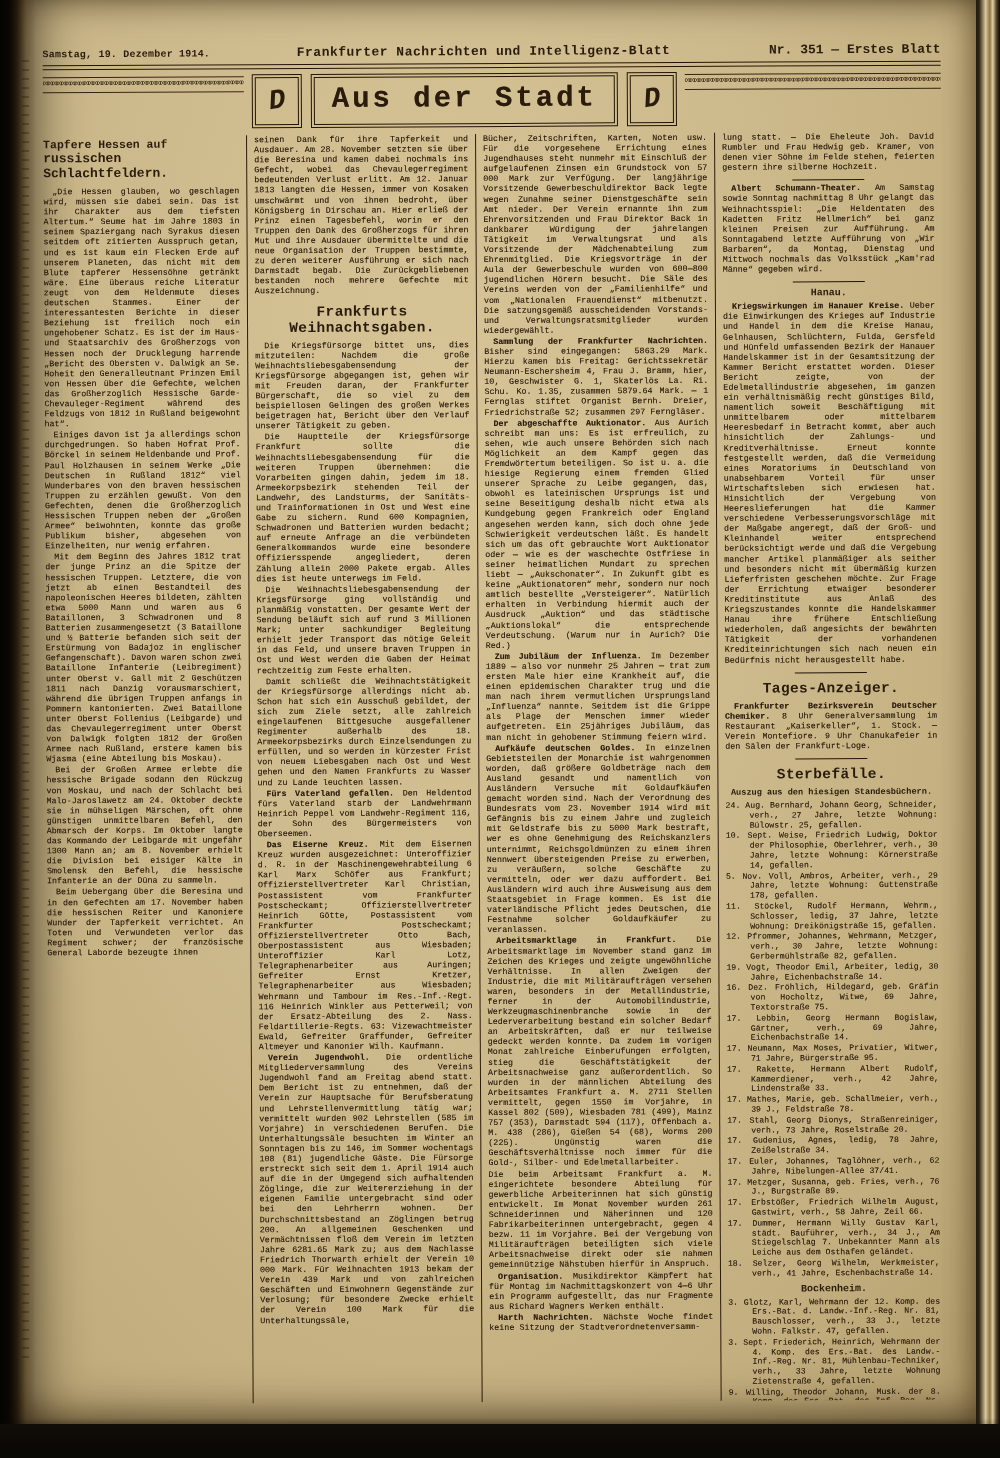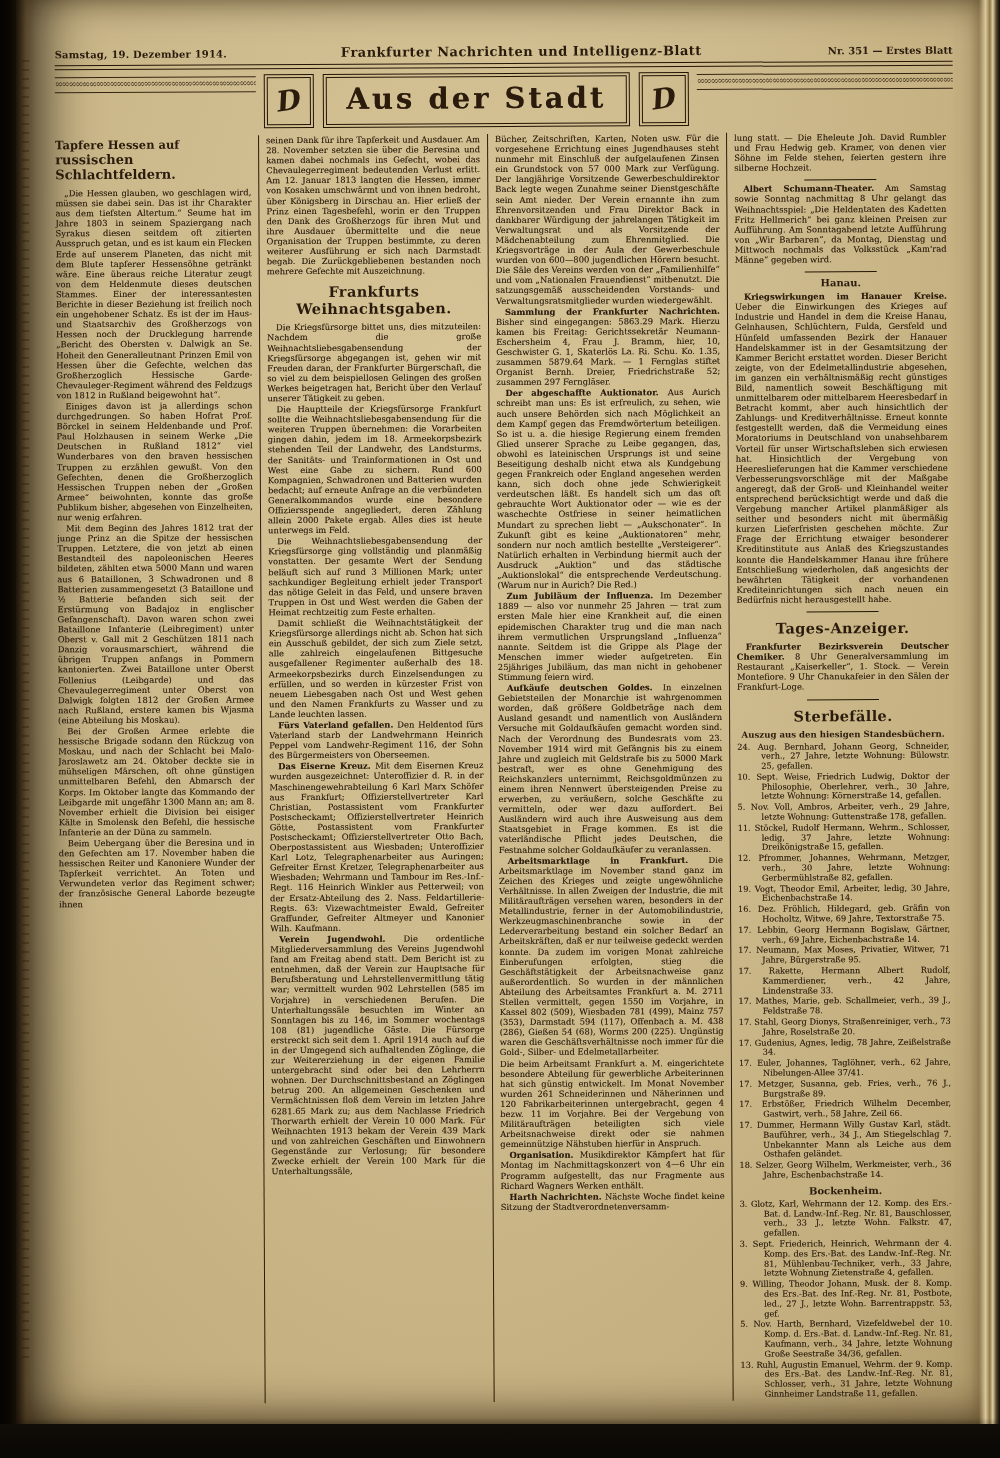--- a/index.html
+++ b/index.html
@@ -1,36 +1,36 @@
 <!DOCTYPE html>
 <html><head>
 <meta charset="utf-8">
 <style>
   html,body{margin:0;padding:0;background:#0b0906;}
   .stage{position:relative;width:1000px;height:1458px;background:#120e08;overflow:hidden;
          font-family:"DejaVu Serif","Liberation Serif",serif;}
-  .page{position:absolute;left:16px;top:0;width:972px;height:1424px;color:#2a1b0c;
+  .page{position:absolute;left:4px;top:0;width:972px;height:1424px;color:#2a1b0c;
         background:radial-gradient(ellipse at 45% 28%,#d6c497 0%,#cdba8c 45%,#c2ae7e 78%,#b29d6d 100%);
         box-shadow:inset 44px 0 55px -22px rgba(18,11,4,.85),
                    inset -16px 0 28px -10px rgba(70,50,20,.45),
                    inset 0 -28px 45px -20px rgba(60,40,15,.55),
-                   inset 0 18px 30px -18px rgba(90,70,35,.35);}
+                   inset 0 18px 30px -18px rgba(90,70,35,.35);font-family:Liberation Mono, monospace;}
   .page-inner{transform:rotate(-0.3deg);padding:44px 32px 0 42px;}
   .spine{position:absolute;left:0;top:0;width:36px;height:1424px;
          background:linear-gradient(90deg,#050302 0,#0a0603 9px,rgba(28,18,7,.85) 17px,rgba(84,62,30,.4) 26px,rgba(0,0,0,0) 36px);}
   .spine::after{content:"";position:absolute;left:22px;top:60px;width:7px;height:1300px;opacity:.45;
          background:repeating-linear-gradient(180deg,rgba(38,23,9,.75) 0 2px,transparent 2px 9px);}
   .edge-right{position:absolute;right:0;top:0;width:30px;height:1424px;
          background:linear-gradient(90deg,rgba(0,0,0,0) 0,rgba(120,95,55,.25) 30%,#d9c89c 52%,#8f7848 66%,#e0d0a4 76%,#55432a 88%,#0b0906 100%);}
   .bottom-shadow{position:absolute;left:0;bottom:0;width:1000px;height:40px;background:linear-gradient(180deg,rgba(10,7,4,0),#0b0906 75%);}
 
   .masthead{display:flex;justify-content:space-between;align-items:baseline;font-weight:bold;}
   .masthead .m-date{font-size:10px;letter-spacing:.2px;}
   .masthead .m-title{font-size:13px;letter-spacing:.5px;}
-  .masthead .m-issue{font-size:10px;margin-left:12px;}
+  .masthead .m-issue{font-size:13px;margin-left:12px;}
   .double-rule{height:3px;border-top:1.6px solid #241505;border-bottom:1px solid #241505;margin-top:4px;}
 
   .banner-row{display:flex;margin-top:5px;height:54px;}
   .banner-cell-left{width:201px;flex:none;}
   .banner-cell-mid{flex:1;display:flex;margin:0 8px;}
   .banner-cell-right{width:256px;flex:none;}
   .chain{height:14px;margin-top:2px;border-top:1px solid #241505;border-bottom:1px solid #241505;
          overflow:hidden;white-space:nowrap;font-size:10px;line-height:12px;letter-spacing:-1.5px;
          color:#2a1b0c;opacity:.9;}
   .dbox{border:1px solid #241505;display:flex;}
@@ -159,23 +159,23 @@
               <div class="death-item">19. Vogt, Theodor Emil, Arbeiter, ledig, 30 Jahre, Eichenbachstraße 14.</div>
               <div class="death-item">16. Dez. Fröhlich, Hildegard, geb. Gräfin von Hocholtz, Witwe, 69 Jahre, Textorstraße 75.</div>
               <div class="death-item">17. Lebbin, Georg Hermann Bogislaw, Gärtner, verh., 69 Jahre, Eichenbachstraße 14.</div>
               <div class="death-item">17. Neumann, Max Moses, Privatier, Witwer, 71 Jahre, Bürgerstraße 95.</div>
               <div class="death-item">17. Rakette, Hermann Albert Rudolf, Kammerdiener, verh., 42 Jahre, Lindenstraße 33.</div>
               <div class="death-item">17. Mathes, Marie, geb. Schallmeier, verh., 39 J., Feldstraße 78.</div>
               <div class="death-item">17. Stahl, Georg Dionys, Straßenreiniger, verh., 73 Jahre, Roselstraße 20.</div>
               <div class="death-item">17. Gudenius, Agnes, ledig, 78 Jahre, Zeißelstraße 34.</div>
               <div class="death-item">17. Euler, Johannes, Taglöhner, verh., 62 Jahre, Nibelungen-Allee 37/41.</div>
               <div class="death-item">17. Metzger, Susanna, geb. Fries, verh., 76 J., Burgstraße 89.</div>
-              <div class="death-item">17. Erbstößer, Friedrich Wilhelm December, Gastwirt, verh., 58 Jahre, Zeil 66.</div>
+              <div class="death-item">17. Erbstößer, Friedrich Wilhelm August, Gastwirt, verh., 58 Jahre, Zeil 66.</div>
               <div class="death-item">17. Dummer, Hermann Willy Gustav Karl, städt. Bauführer, verh., 34 J., Am Stiegelschlag 7. Unbekannter Mann als Leiche aus dem Osthafen geländet.</div>
-              <div class="death-item">18. Selzer, Georg Wilhelm, Werkmeister, verh., 36 Jahre, Eschenbachstraße 14.</div>
+              <div class="death-item">18. Selzer, Georg Wilhelm, Werkmeister, verh., 41 Jahre, Eschenbachstraße 14.</div>
             </div>
             <div class="place-head">Bockenheim.</div>
             <div class="death-list">
               <div class="death-item">3. Glotz, Karl, Wehrmann der 12. Komp. des Ers.-Bat. d. Landw.-Inf.-Reg. Nr. 81, Bauschlosser, verh., 33 J., letzte Wohn. Falkstr. 47, gefallen.</div>
               <div class="death-item">3. Sept. Friederich, Heinrich, Wehrmann der 4. Komp. des Ers.-Bat. des Landw.-Inf.-Reg. Nr. 81, Mühlenbau-Techniker, verh., 33 Jahre, letzte Wohnung Zietenstraße 4, gefallen.</div>
               <div class="death-item">9. Willing, Theodor Johann, Musk. der 8. Komp. des Ers.-Bat. des Inf.-Reg. Nr. 81, Postbote, led., 27 J., letzte Wohn. Barrentrappstr. 53, gef.</div>
               <div class="death-item">5. Nov. Harth, Bernhard, Vizefeldwebel der 10. Komp. d. Ers.-Bat. d. Landw.-Inf.-Reg. Nr. 81, Kaufmann, verh., 34 Jahre, letzte Wohnung Große Seestraße 34/36, gefallen.</div>
               <div class="death-item">13. Ruhl, Augustin Emanuel, Wehrm. der 9. Komp. des Ers.-Bat. des Landw.-Inf.-Reg. Nr. 81, Schlosser, verh., 31 Jahre, letzte Wohnung Ginnheimer Landstraße 11, gefallen.</div>
               <div class="death-item">11. Dez. Geißert, Robert August Wilh., 3 Mon., Ginnheimer Landstraße 64.</div>
               <div class="death-item">14. Plappert, Kaspar, Fuhrknecht, ledig, 58 Jahre, Eberstraße 12.</div>

